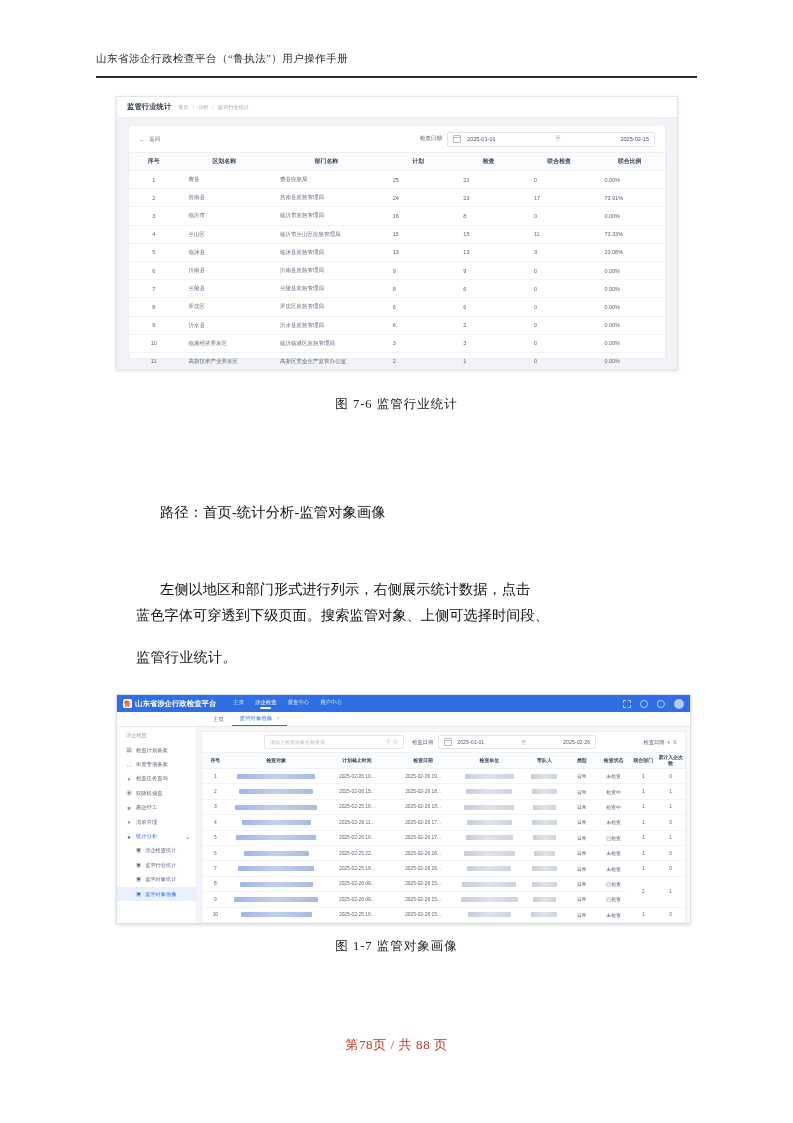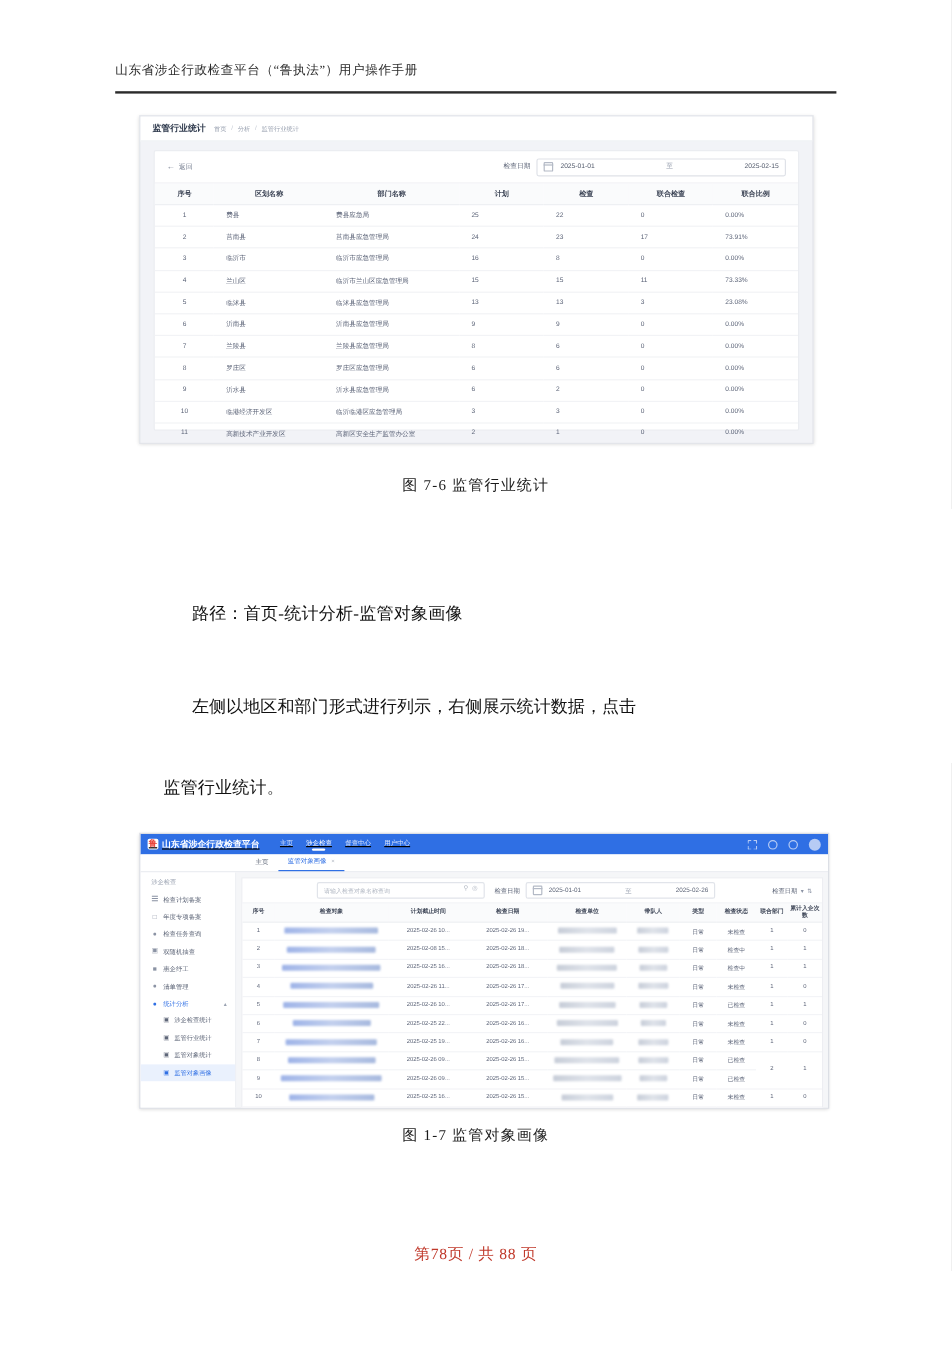--- a/index.html
+++ b/index.html
@@ -117,21 +117,21 @@
 
   
   .fig2{
     position:absolute;left:116px;top:694px;width:573px;height:228px;
     background:#f5f6f8;border:1px solid #dcdfe5;
     box-shadow:0 1px 3px rgba(0,0,0,.16);
     overflow:hidden;
   }
   .app-top{
     height:17px;background:#2f6fe4;display:flex;
-    padding:0 6px;gap:7px;text-decoration:underline;
+    padding:0 6px;gap:7px;
   }
   .brand{display:flex;align-items:center;gap:3px;}
   .brand-mark{
     width:9px;height:9px;background:#ffffff;border-radius:1.5px;
     color:#e8453c;font-family:"Liberation Sans",sans-serif;font-size:7px;font-weight:bold;
     display:flex;align-items:center;justify-content:center;line-height:1;
   }
   .brand-name{
     font-family:"Liberation Sans",sans-serif;font-size:7.4px;font-weight:bold;
     color:#ffffff;white-space:nowrap;
@@ -397,20 +397,21 @@
 
         </tbody>
       </table>
     </div>
   </div>
 
   <div class="fig-cap cap1">图 7-6  监管行业统计</div>
 
   <div class="para p-2">路径：首页-统计分析-监管对象画像</div>
   <div class="para p-3a">左侧以地区和部门形式进行列示，右侧展示统计数据，点击</div>
+  <div class="para p-3b">蓝色字体可穿透到下级页面。搜索监管对象、上侧可选择时间段、</div>
   <div class="para p-3c">监管行业统计。</div>
 
   <div class="fig2">
 
     <div class="app-top">
       <span class="brand">
         <span class="brand-mark">鲁</span>
         <span class="brand-name">山东省涉企行政检查平台</span>
       </span>
       <span class="top-nav">

